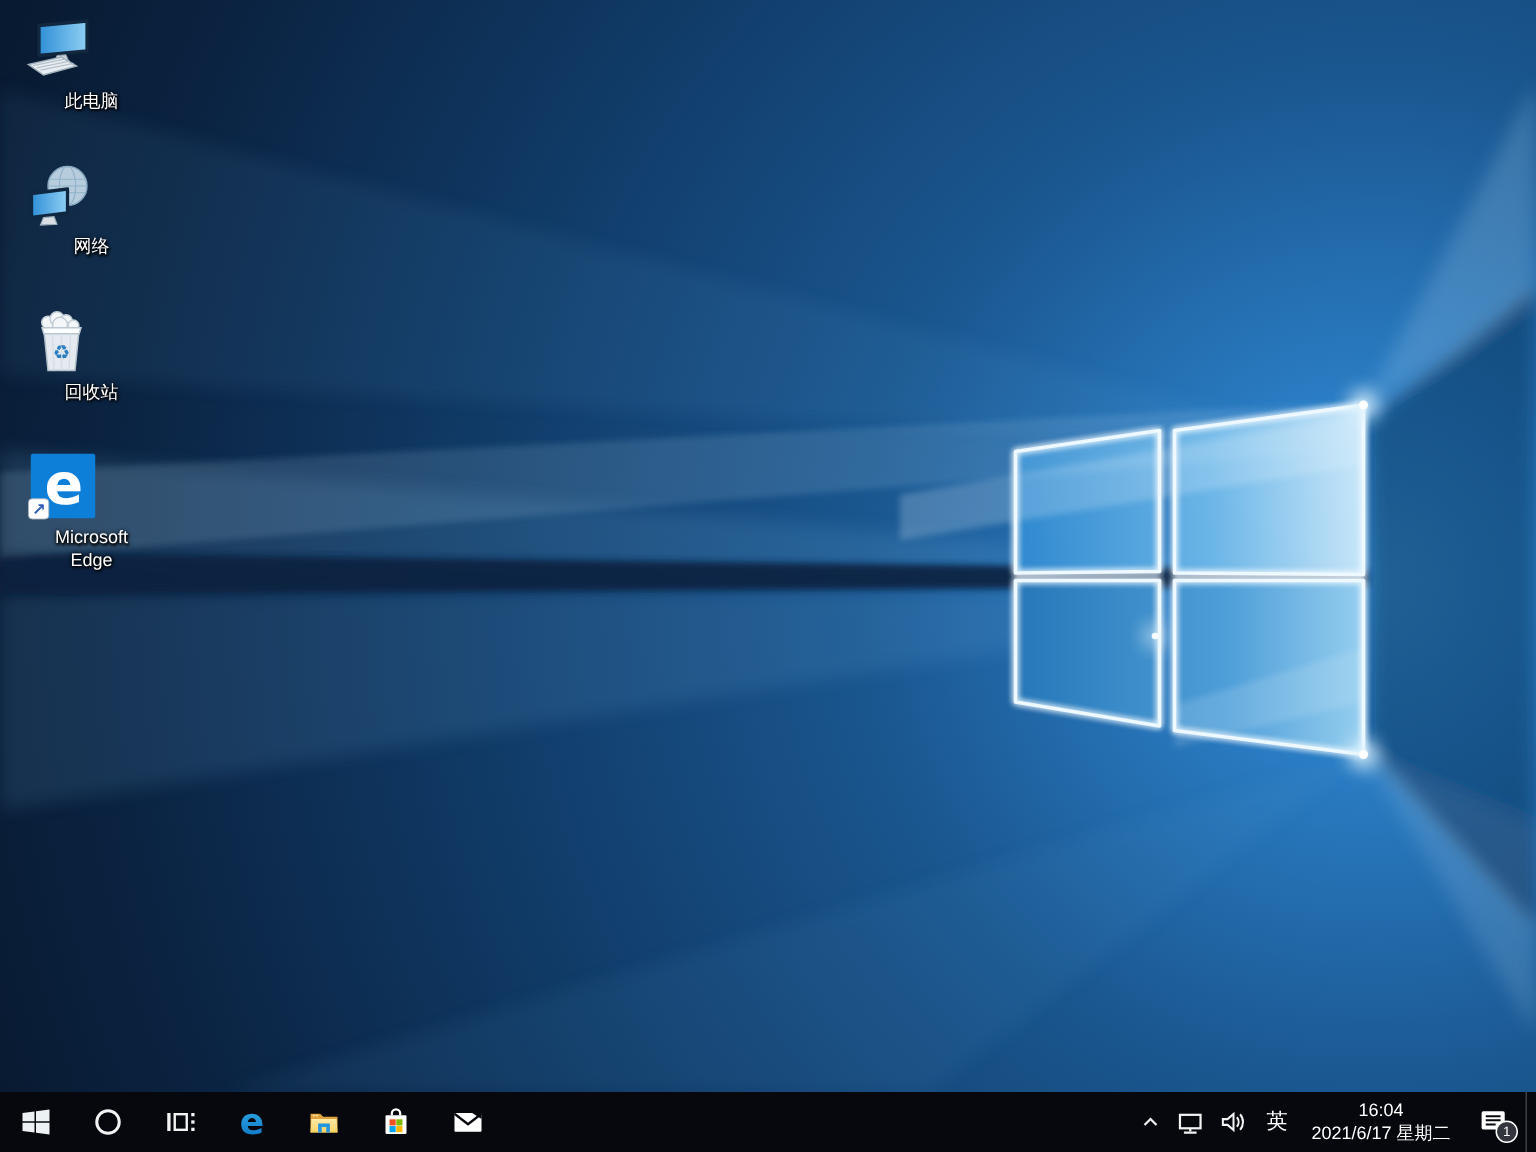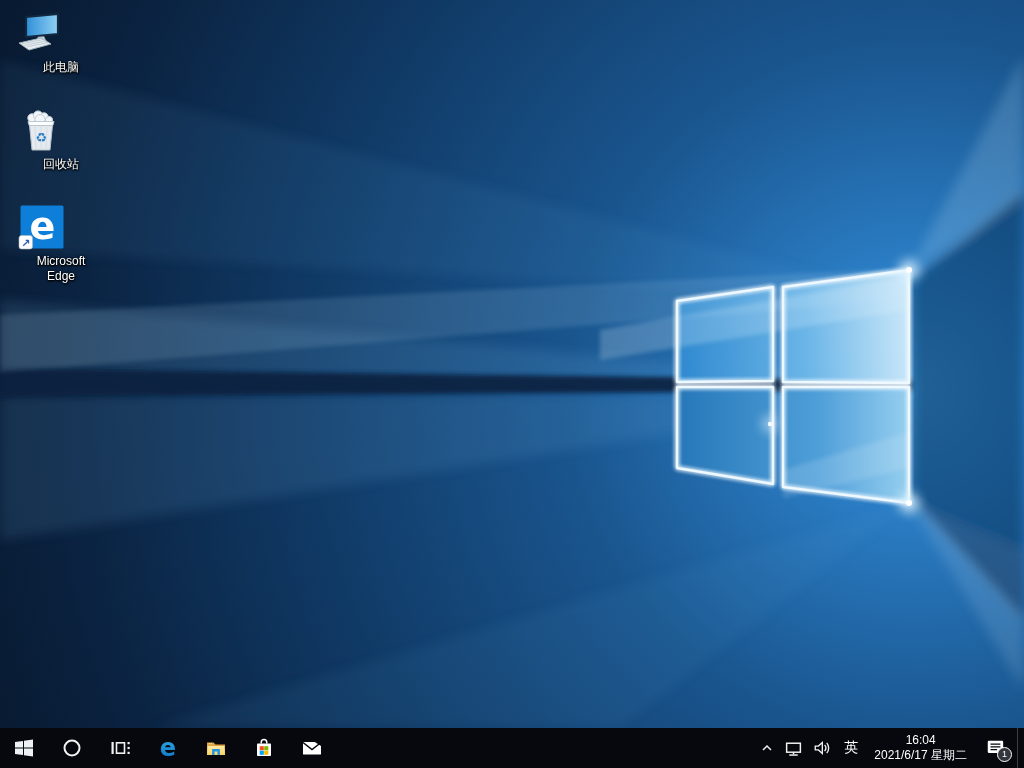--- a/index.html
+++ b/index.html
@@ -134,20 +134,30 @@
       <div class="dicon">
         <svg viewBox="0 0 48 48">
           <polygon points="9,7 41,4 41,24 9,27" fill="url(#pcScreen)" stroke="#12283f" stroke-width="2.2" stroke-linejoin="round"></polygon>
           <polygon points="21,27 27,26.5 29,31 19,31.5" fill="#c9d2d9" stroke="#8fa0ab" stroke-width="0.6"></polygon>
           <polygon points="2,33 24,28 34,34 12,40" fill="#e8edf1" stroke="#9fb0ba" stroke-width="1"></polygon>
           <path d="M5,33.8 27,29.3 M7.5,35.3 29.5,30.8 M10,36.8 32,32.3" stroke="#b6c3cc" stroke-width="0.8" fill="none"></path>
         </svg>
         <div class="dlabel">此电脑</div>
       </div>
 
+      <div class="dicon">
+        <svg viewBox="0 0 48 48">
+          <circle cx="28" cy="17" r="13" fill="#b7cddd" stroke="#86a8c0" stroke-width="1"></circle>
+          <ellipse cx="28" cy="17" rx="5.5" ry="13" fill="none" stroke="#8fb2c9" stroke-width="0.8"></ellipse>
+          <path d="M15.5,12.5 H40.5 M15,17 H41 M15.5,21.5 H40.5" stroke="#8fb2c9" stroke-width="0.8" fill="none"></path>
+          <polygon points="4,22 28,19 28,35 4,38" fill="url(#pcScreen)" stroke="#0f2740" stroke-width="2.2" stroke-linejoin="round"></polygon>
+          <polygon points="12,38 19,37.5 21,42.5 10,43" fill="#d7dfe5" stroke="#9fb0ba" stroke-width="0.8"></polygon>
+        </svg>
+        <div class="dlabel">网络</div>
+      </div>
 
       <div class="dicon">
         <svg viewBox="0 0 48 48">
           <g fill="#f4f7f9" stroke="#c3ced6" stroke-width="1">
             <circle cx="15" cy="11" r="4.2"></circle>
               <circle cx="21" cy="8.5" r="4.6"></circle>
             <circle cx="27" cy="10" r="4.2"></circle>
               <circle cx="32" cy="13" r="3.6"></circle>
               <circle cx="23" cy="12.5" r="5"></circle>
           </g>

